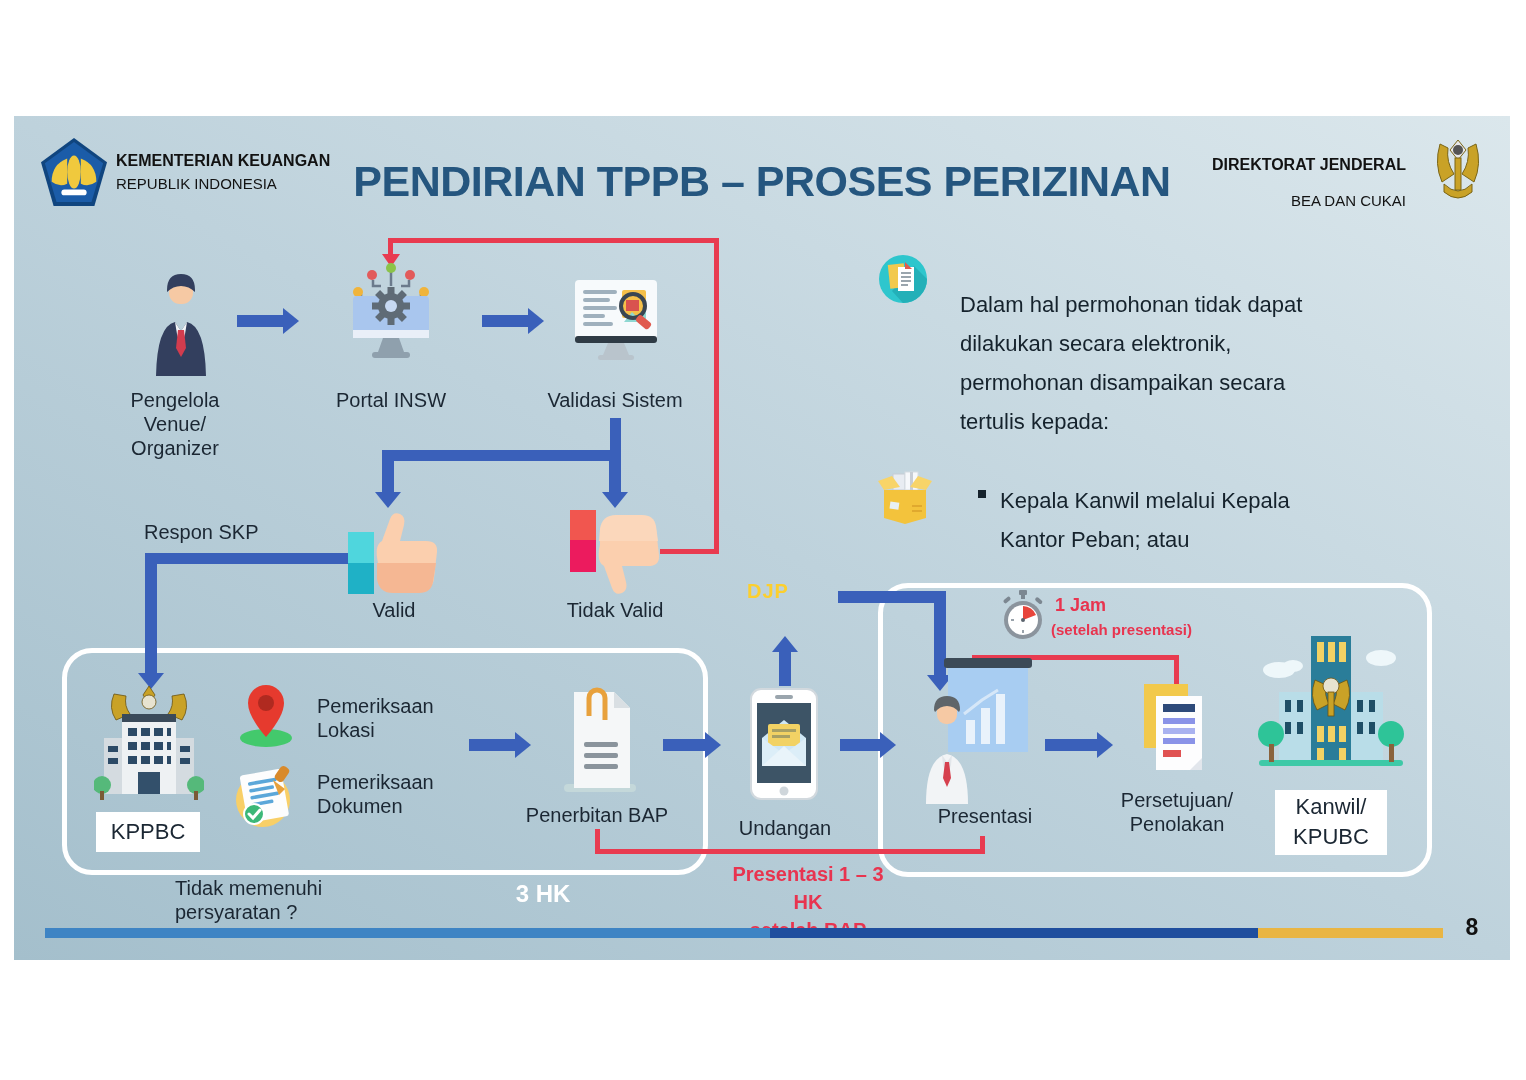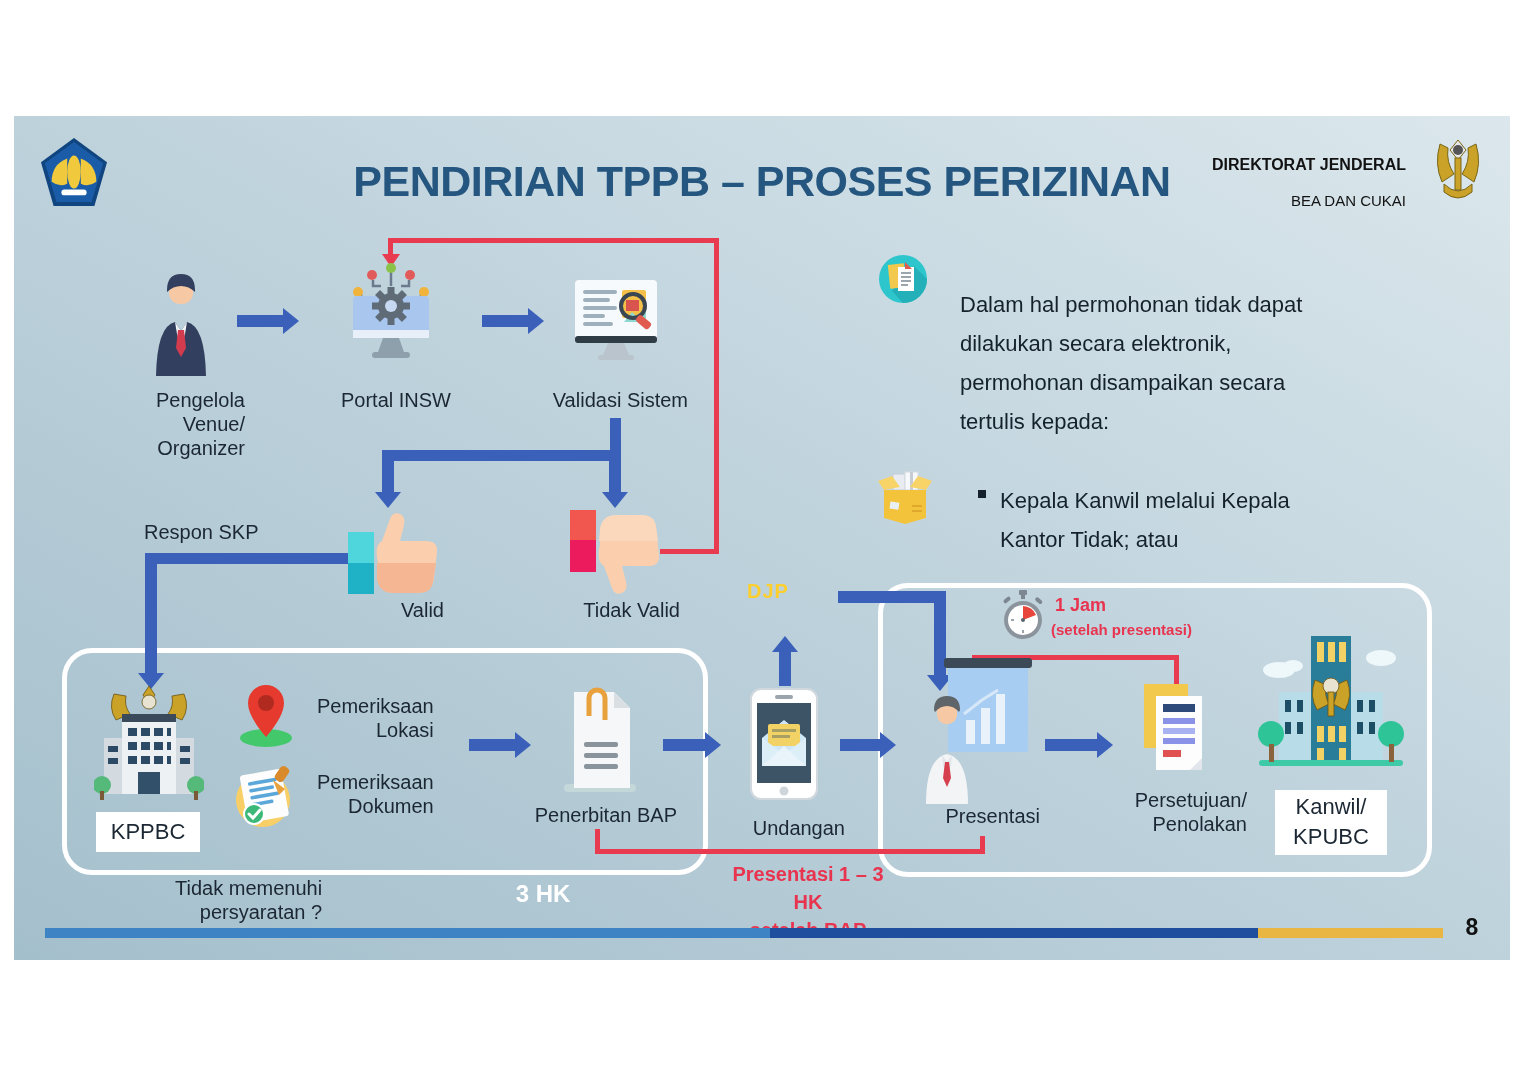--- a/index.html
+++ b/index.html
@@ -1,22 +1,22 @@
 <!DOCTYPE html>
 <html><head>
 <meta charset="utf-8">
 <style>
   html,body{margin:0;padding:0;background:#fff;}
   #page{position:relative;width:1526px;height:1080px;background:#fff;overflow:hidden;
         font-family:"Liberation Sans",sans-serif;color:#16222e;}
   #slide{position:absolute;left:14px;top:116px;width:1496px;height:844px;
          background:linear-gradient(to top right,#a4bfcc 0%,#bed2dc 50%,#dbe7ec 100%);}
   .abs{position:absolute;}
-  .lbl{position:absolute;white-space:pre-line;font-size:20px;line-height:24px;color:#1b2733;text-align:right;}
-  .ctr{text-align:right;}
+  .lbl{position:absolute;white-space:pre-line;font-size:20px;line-height:24px;color:#1b2733;}
+  .ctr{text-align:center;}
   :root{--blue:#3a60ba;--red:#e83b50;}
   
   .arr-r{position:absolute;height:26px;}
   .arr-r::before{content:'';position:absolute;top:7px;left:0;right:14px;height:12px;background:var(--blue);}
   .arr-r::after{content:'';position:absolute;right:0;top:0;border-left:16px solid var(--blue);
                 border-top:13px solid transparent;border-bottom:13px solid transparent;}
   .arr-d{position:absolute;width:26px;}
   .arr-d::before{content:'';position:absolute;left:7px;top:0;bottom:14px;width:12px;background:var(--blue);}
   .arr-d::after{content:'';position:absolute;left:0;bottom:0;border-top:16px solid var(--blue);
                 border-left:13px solid transparent;border-right:13px solid transparent;}
@@ -49,20 +49,24 @@
 <div id="slide">
 
   <svg class="abs" style="left:26px;top:21px" width="68" height="70" viewBox="0 0 70 72">
     <polygon points="35,1 69,26 56,71 14,71 1,26" fill="#10457f"></polygon>
     <polygon points="35,5 65,27 53,67 17,67 5,27" fill="#1b5ca8"></polygon>
     <ellipse cx="35" cy="36" rx="7" ry="17" fill="#f0c93d"></ellipse>
     <path d="M28 22 Q12 28 12 46 Q20 52 28 48 Z" fill="#f0c93d"></path>
     <path d="M42 22 Q58 28 58 46 Q50 52 42 48 Z" fill="#f0c93d"></path>
     <rect x="22" y="54" width="26" height="6" rx="3" fill="#fff"></rect>
   </svg>
+  <div class="abs" style="left:102px;top:36px">
+    <div class="hdr-b">KEMENTERIAN KEUANGAN</div>
+    <div class="hdr-r" style="margin-top:5px">REPUBLIK INDONESIA</div>
+  </div>
   <div id="title">PENDIRIAN TPPB – PROSES PERIZINAN</div>
   <div class="abs" style="right:104px;top:40px;text-align:right">
     <div class="hdr-b">DIREKTORAT JENDERAL</div>
     <div class="hdr-r" style="margin-top:18px">BEA DAN CUKAI</div>
   </div>
   <svg class="abs" style="left:1418px;top:22px" width="52" height="64" viewBox="0 0 52 64">
     <path d="M8 6 Q2 26 10 44 L22 36 Q14 24 16 10 Z" fill="#c9a227" stroke="#7a6516"></path>
     <path d="M44 6 Q50 26 42 44 L30 36 Q38 24 36 10 Z" fill="#c9a227" stroke="#7a6516"></path>
     <polygon points="26,2 34,12 26,22 18,12" fill="#e7e7e7" stroke="#7a6516"></polygon>
     <circle cx="26" cy="12" r="5" fill="#555"></circle>
@@ -391,21 +395,21 @@
     <path d="M27 8 l7 7 h-7 z" fill="#e05a4e"></path>
   </svg>
   <div class="note" style="left:946px;top:130px;width:440px">
     <div>Dalam hal permohonan tidak dapat
 dilakukan secara elektronik,
 permohonan disampaikan secara
 tertulis kepada:</div>
     <div class="bullet-row">
       <span class="sq"></span>
       <span>Kepala Kanwil melalui Kepala
-Kantor Tidak; atau</span>
+Kantor Peban; atau</span>
     </div>
   </div>
 
   <svg class="abs" style="left:864px;top:352px" width="54" height="58" viewBox="0 0 54 58">
     <rect x="15" y="6" width="12" height="16" fill="#e8ecf2" stroke="#c6ccd4"></rect>
     <rect x="27" y="4" width="13" height="18" fill="#f6f8fb" stroke="#d6dce2"></rect>
     <rect x="32" y="4" width="3" height="18" fill="#c6ccd4"></rect>
     <path d="M6 22 h42 v28 l-21 6 -21-6 z" fill="#f3c33c"></path>
     <path d="M6 22 l-6-9 14-5 8 11 z" fill="#f8d468"></path>
     <path d="M48 22 l6-9 -14-5 -8 11 z" fill="#f8d468"></path>

